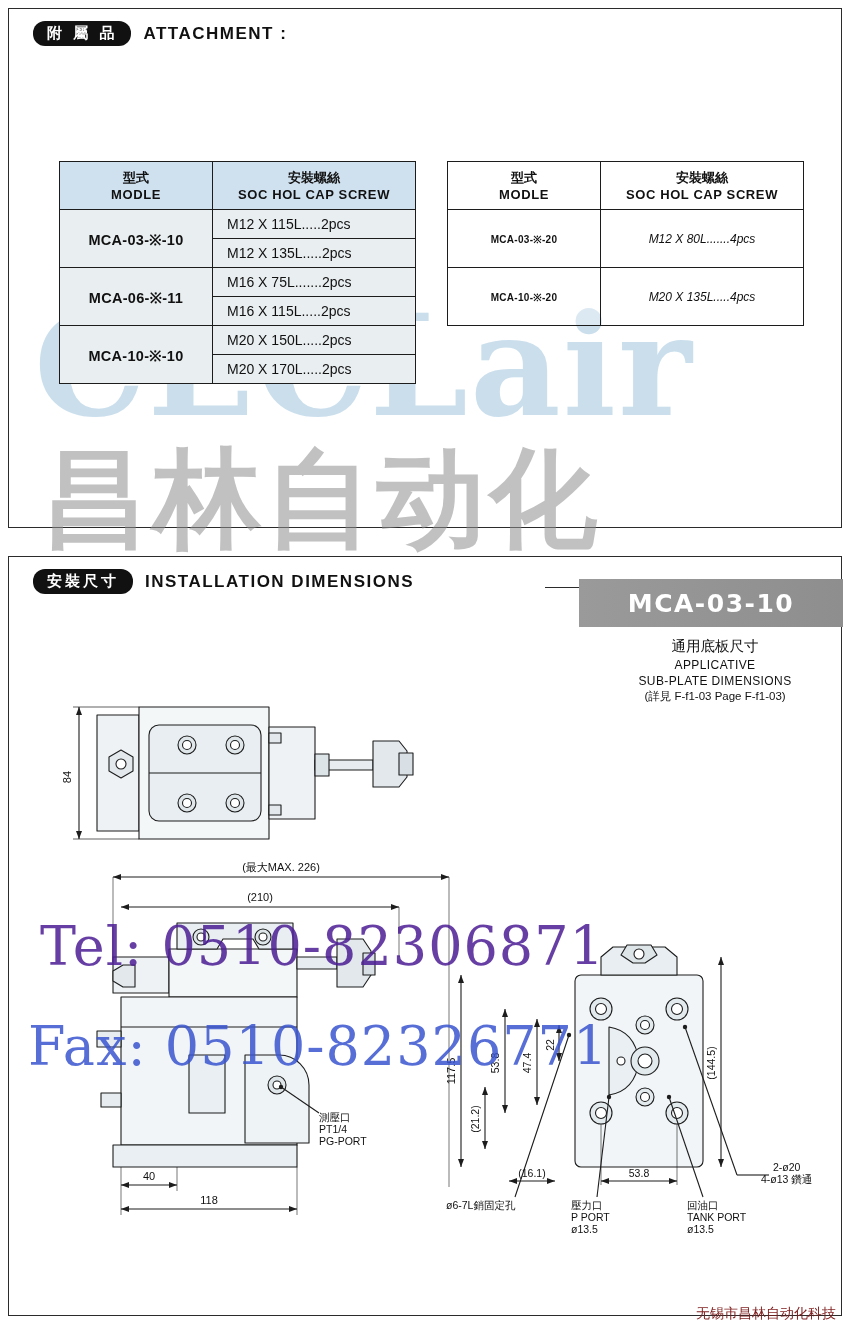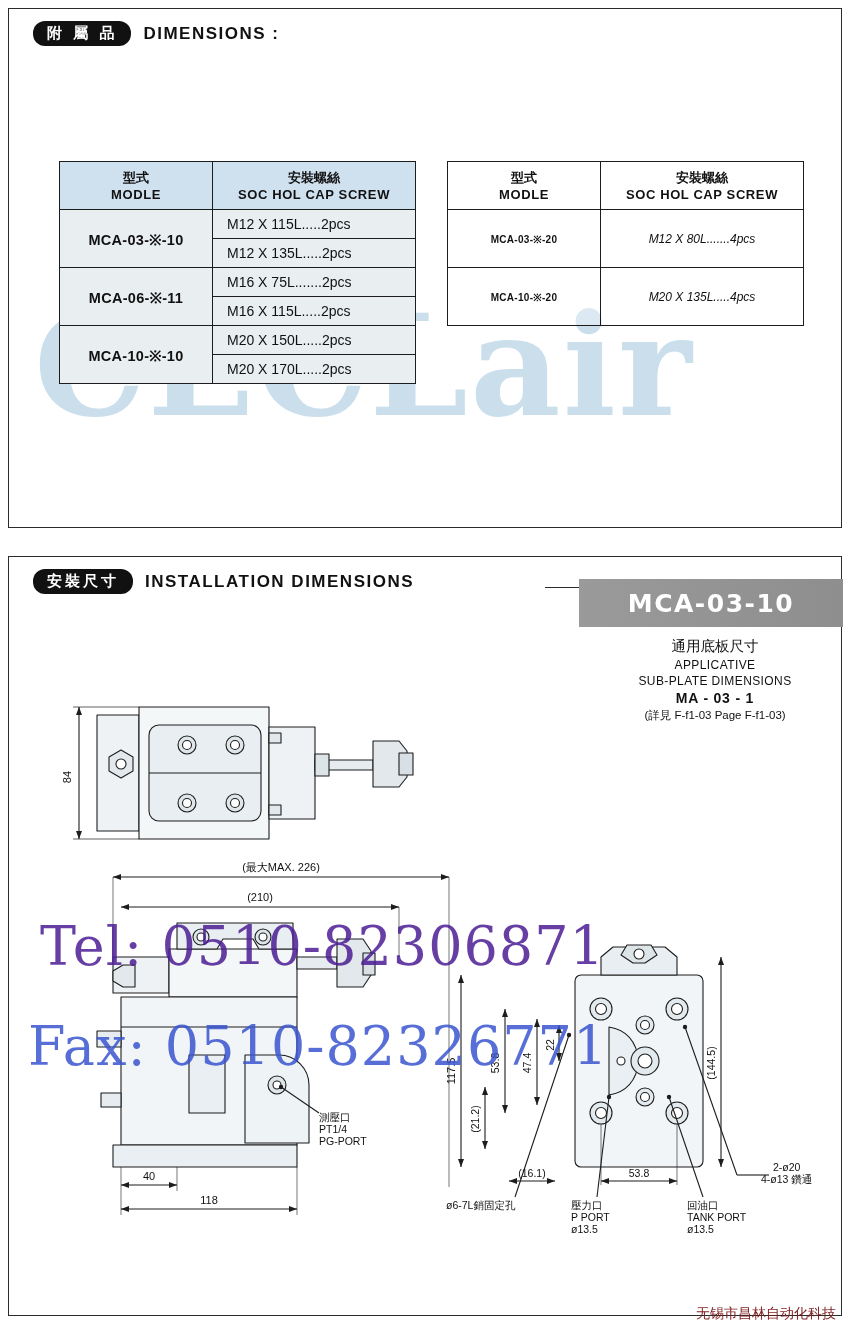--- a/index.html
+++ b/index.html
@@ -74,24 +74,25 @@
   #footer{position:absolute;right:14px;bottom:10px;font-size:14px;color:#7f1d1d;
           font-family:Liberation Mono, monospace;}
 </style>
 </head>
 <body>
 
 <div class="panel" id="attachPanel">
 
   <div id="attachHead">
     <span class="sec-tag">附 屬 品</span>
-    <span class="sec-title">DIMENSIONS :</span>
+    <span class="sec-title">ATTACHMENT :</span>
   </div>
 
   <div class="wm" id="wmLogo">CECLair</div>
+  <div class="wm" id="wmCn">昌林自动化</div>
 
   <table class="t" id="tbl1">
     <tbody>
         <tr class="hdr">
       <th class="mdl">
         <div class="cn">型式</div>
         <div class="en">MODLE</div>
       </th>
       <th class="scr">
         <div class="cn">安裝螺絲</div>
@@ -158,21 +159,20 @@
   <div id="instHeadLine"></div>
 
   <div id="modelBar">
     <span>MCA-03-10</span>
   </div>
 
   <div id="subplate">
     <div class="l1">通用底板尺寸</div>
     <div class="l2">APPLICATIVE</div>
     <div class="l3">SUB-PLATE DIMENSIONS</div>
-    <div class="l4">MA - 03 - 1</div>
     <div class="l5">(詳見 F-f1-03  Page F-f1-03)</div>
   </div>
 
   <svg id="drawing" viewBox="0 0 834 758">
     <g fill="none" stroke="#1d1d1d" stroke-width="1.1" stroke-linejoin="round">
 
       <g>
         <rect x="88" y="158" width="42" height="116" fill="#eef2f4"></rect>
         <rect x="130" y="150" width="130" height="132" fill="#f4f7f8"></rect>
         <rect x="260" y="170" width="46" height="92" fill="#eef2f4"></rect>

